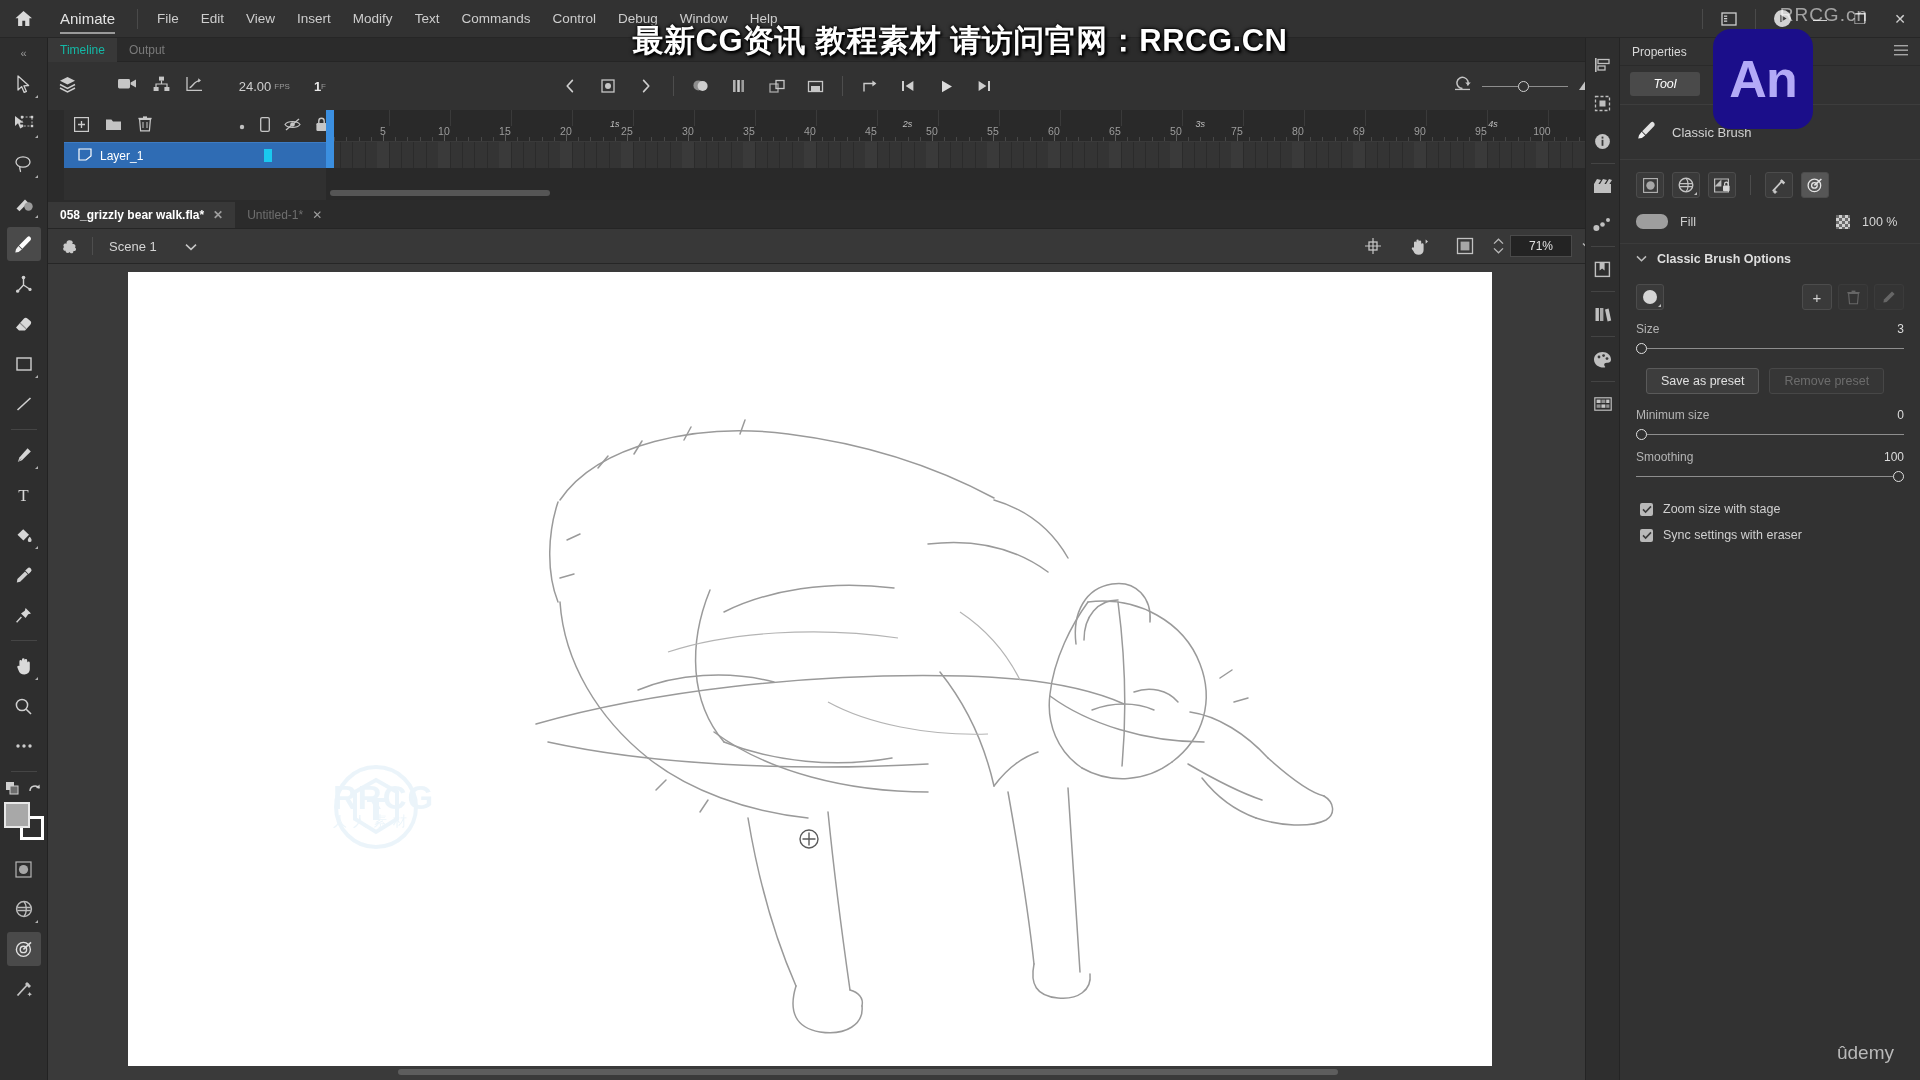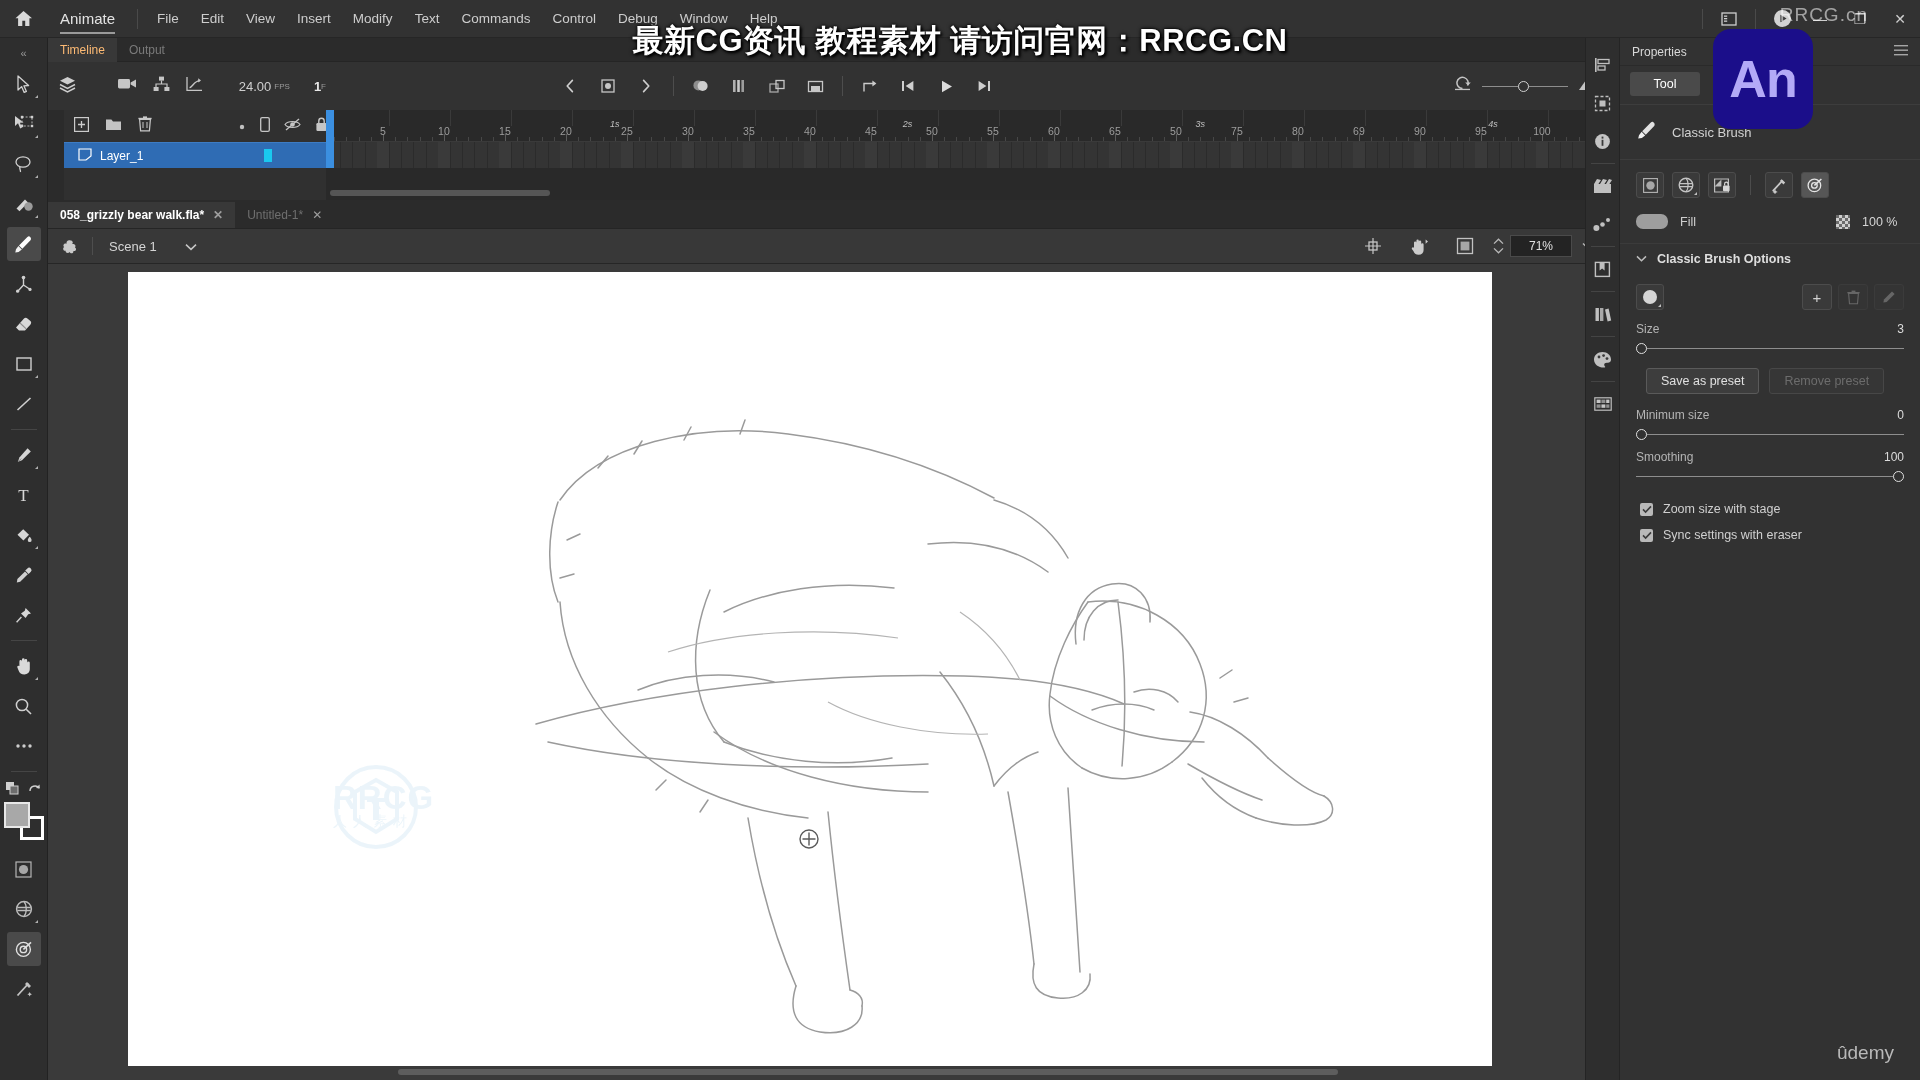--- a/index.html
+++ b/index.html
@@ -73,21 +73,21 @@
     border:3px solid #ffffff; background:#2e2e2e; }
   .sw-stroke-in { position:absolute; left:4px; top:4px; right:4px; bottom:4px;
     background:#2e2e2e; }
 
   
   .tl-tabs {
     position:absolute; left:48px; top:38px; width:1568px; height:24px;
     background:#2b2b2b; display:flex; align-items:center; border-bottom:1px solid #252525;
   }
   .tl-tab { font-size:12px; padding:0 12px; height:24px; display:flex; align-items:center; }
-  .tl-tab.active { color:#fdba74; background:#383838; }
+  .tl-tab.active { color:#14b8a6; background:#383838; }
   .tl-tab.inactive { color:#7a7a7a; }
   .tl-tabs .hamb { margin-left:auto; margin-right:10px; color:#9b9b9b; font-size:13px; }
 
   .tl-toolbar {
     position:absolute; left:48px; top:62px; width:1568px; height:48px;
     background:#323232; display:flex; align-items:center;
   }
   .tl-left { width:278px; display:flex; align-items:center; height:48px; padding-left:10px; }
   .tl-icons-left { margin-left:auto; display:flex; gap:16px; padding-right:14px; }
   .tl-fps { display:flex; align-items:center; gap:3px; margin-left:22px; }
@@ -200,21 +200,21 @@
 
   
   .props {
     position:absolute; left:1620px; top:38px; width:300px; height:1042px; background:#323232;
   }
   .props-head {
     height:28px; display:flex; align-items:center; padding:0 12px;
     font-size:12px; color:#d8d8d8; border-bottom:1px solid #2a2a2a;
   }
   .props-head .hamb { margin-left:auto; font-size:13px; color:#a6a6a6; }
-  .tool-obj { display:flex; padding:6px 10px 0 10px; gap:4px; }
+  .tool-obj { display:flex; padding:6px 10px 0 10px; gap:4px;font-style:italic; }
   .to-tab {
     width:70px; height:24px; display:flex; align-items:center; justify-content:center;
     font-size:12.5px; border-radius:3px;
   }
   .to-tab.active { background:#4a4a4a; color:#ffffff; }
   .to-tab.inactive { color:#8b8b8b; }
   .props-sep { height:1px; background:#3d3d3d; margin:8px 0; }
   .brush-row { display:flex; align-items:center; gap:14px; padding:6px 0 6px 16px; }
   .brush-label { font-size:13px; color:#d2d2d2; }
   .opt-row { display:flex; align-items:center; gap:8px; padding:4px 0 10px 16px; }

